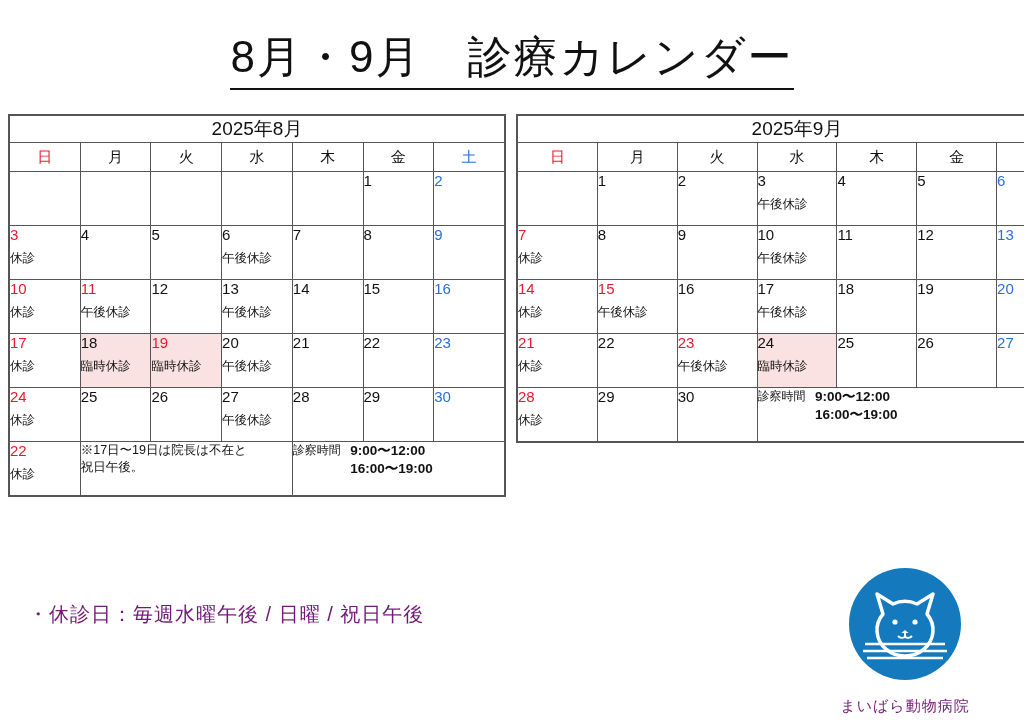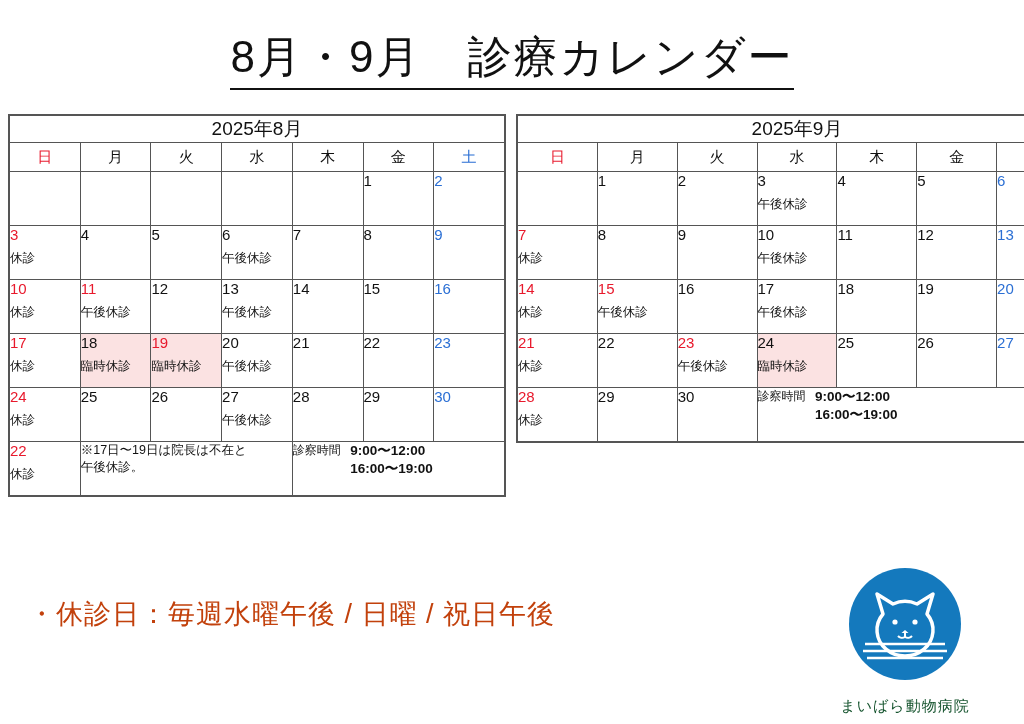--- a/index.html
+++ b/index.html
@@ -109,23 +109,23 @@
     text-align: left;
     padding: 6px 6px 6px 10px;
   }
   .hours-row { white-space: nowrap; }
 
   
   .bottom {
     position: absolute;
     left: 28px;
     top: 592px;
-    font-size: 27px;
+    font-size: 20px;
     line-height: 44px;
-    color: #c2410c;
+    color: #701a75;
     letter-spacing: 1px;
   }
 
   
   .logo {
     position: absolute;
     right: 24px;
     bottom: 8px;
     width: 190px;
     text-align: center;
@@ -141,21 +141,21 @@
   .logo-cat {
     position: absolute;
     left: 50%;
     top: 16px;
     transform: translateX(-50%);
   }
   .logo-text {
     margin-top: 17px;
     font-size: 15px;
     letter-spacing: 1px;
-    color: #14532d;
+    color: #701a75;
   }
 </style>
 </head>
 <body>
 
 <div class="page">
 
   <div class="title">
     <span class="underline">8月・9月　診療カレンダー</span>
   </div>
@@ -331,21 +331,21 @@
         </td>
       </tr>
 
       <tr>
         <td class="daycell">
           <div class="dnum red">22</div>
           <div class="note">休診</div>
         </td>
         <td class="footcell" colspan="3">
           <span style="white-space: pre-line;">※17日〜19日は院長は不在と
-午後休診。</span>
+祝日午後。</span>
         </td>
         <td class="footcell hours-box" colspan="3">
           <span class="hours-label">診察時間</span>
           <span class="hours-lines">
             <span class="hours-row" style="display:block;">9:00〜12:00</span>
             <span class="hours-row" style="display:block;">16:00〜19:00</span>
           </span>
         </td>
       </tr>
     </tbody>

